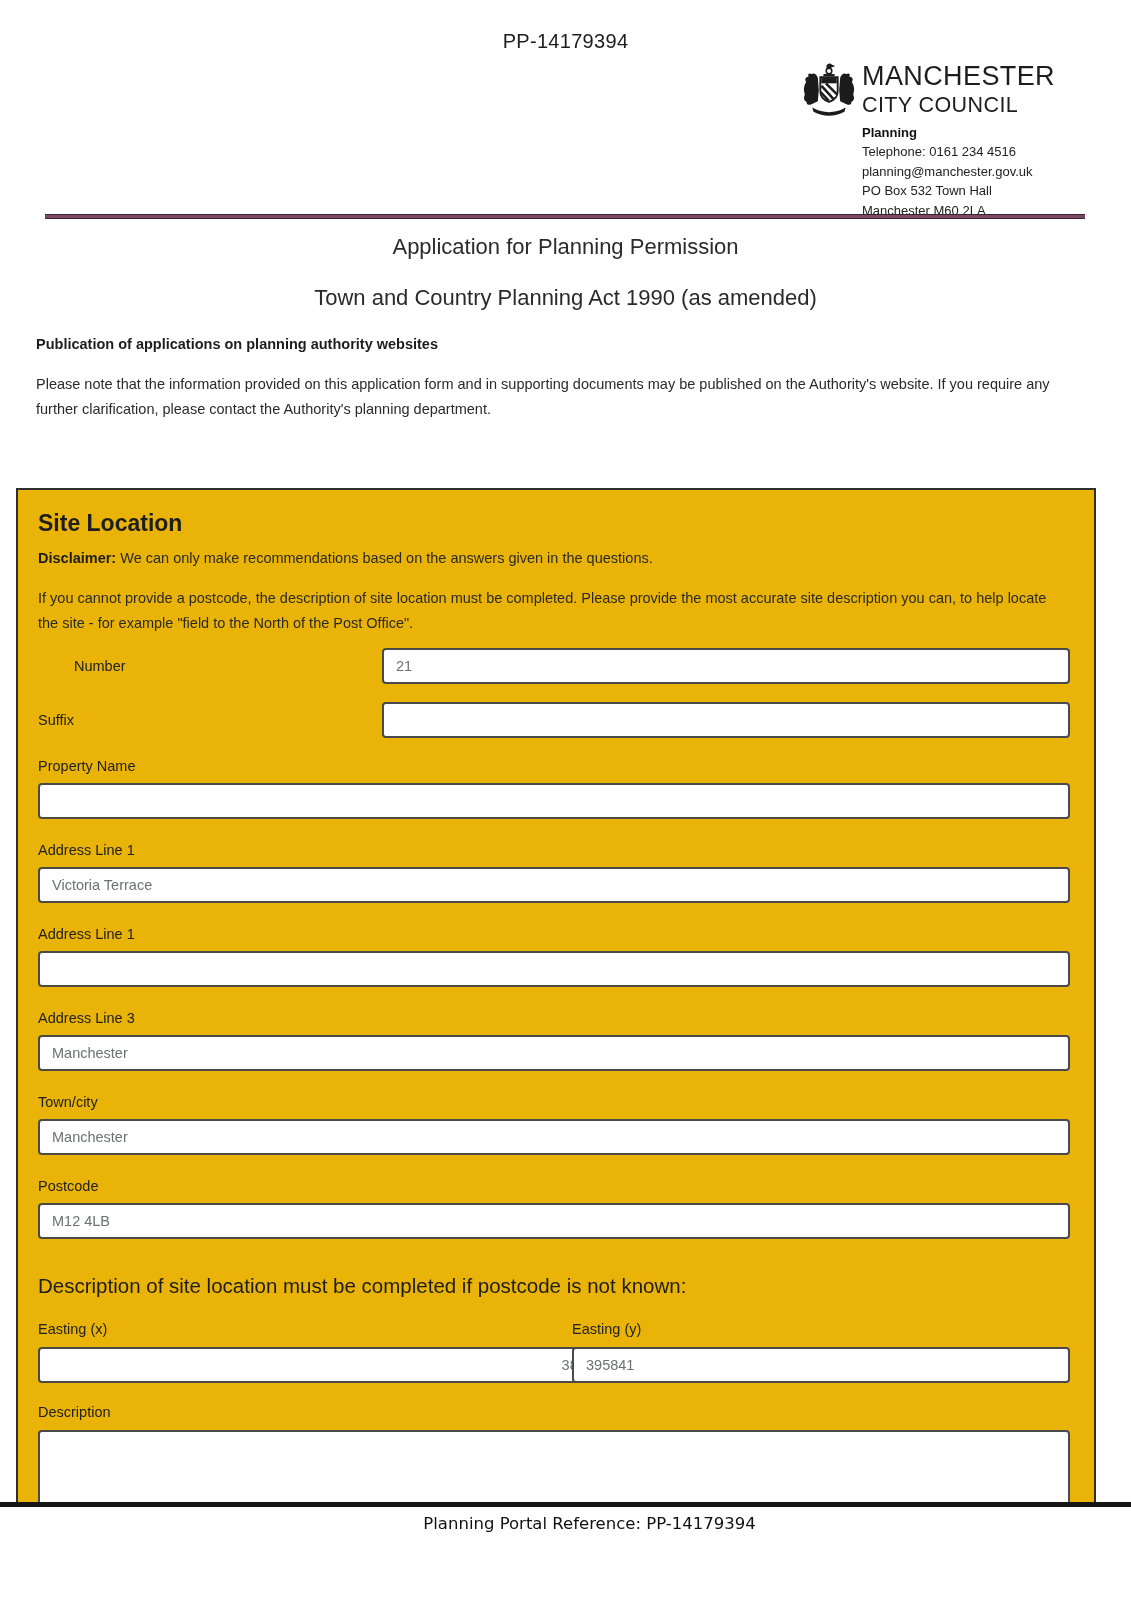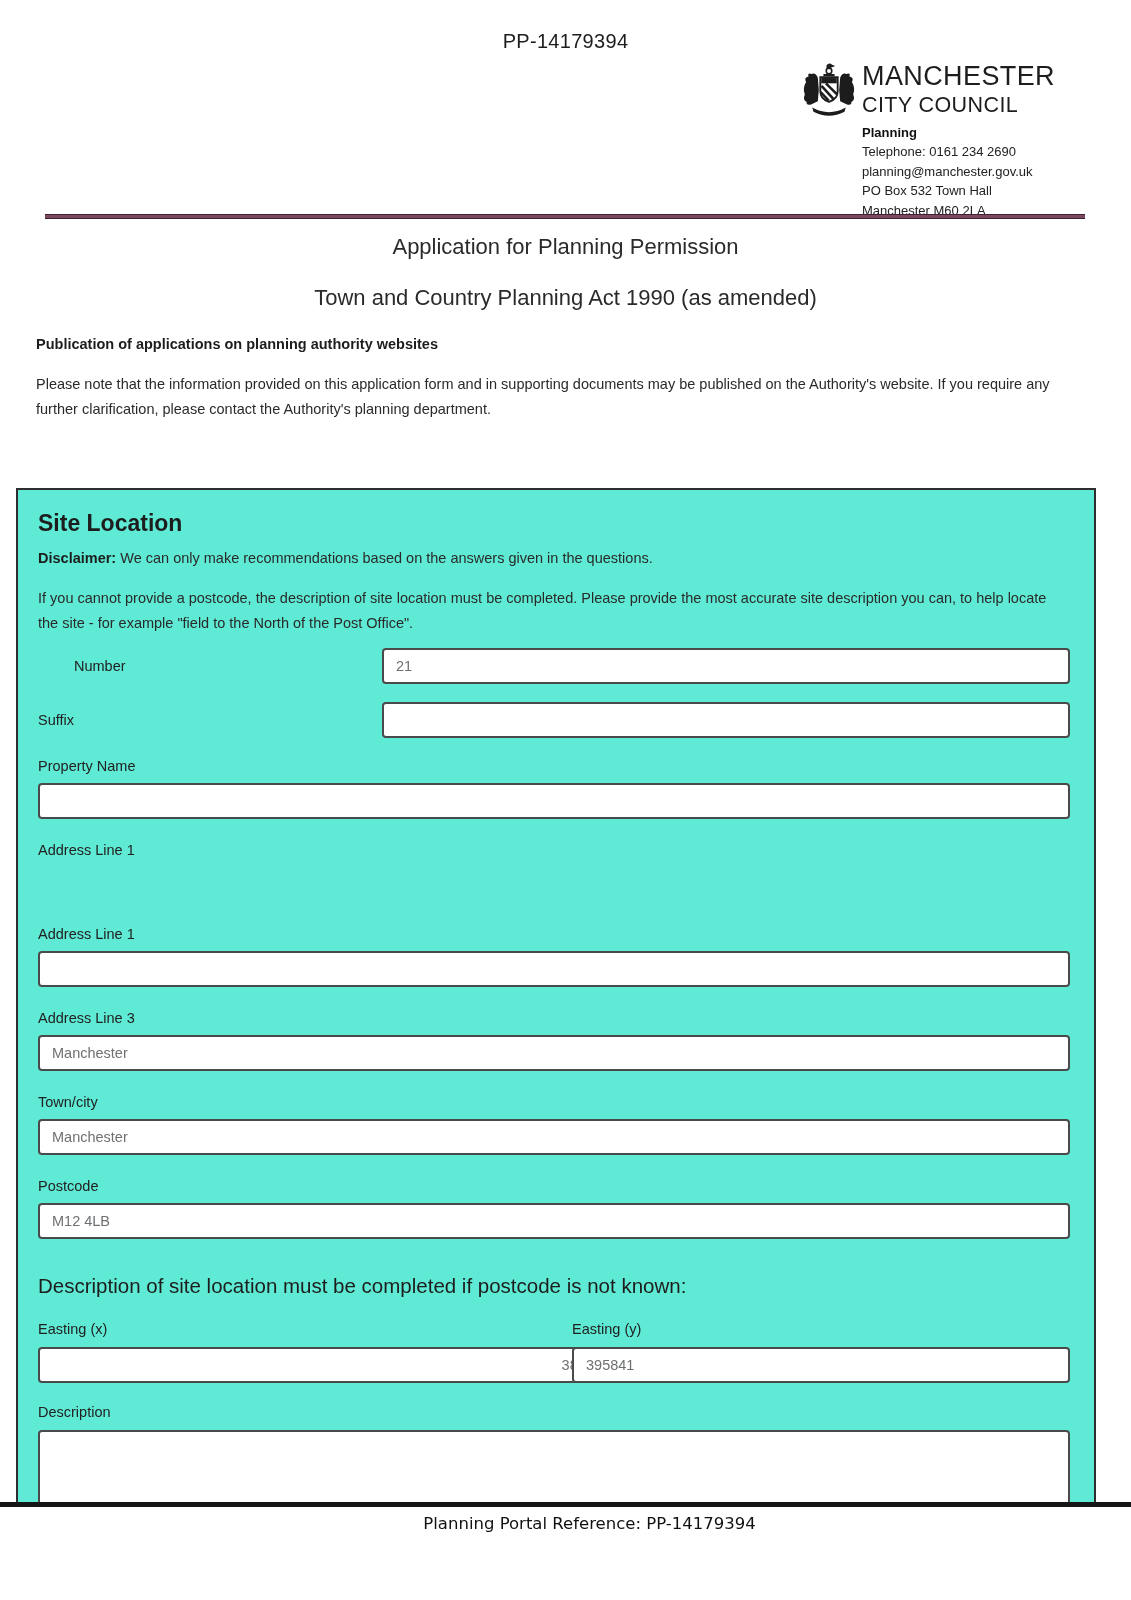--- a/index.html
+++ b/index.html
@@ -24,21 +24,21 @@
         border-top:1px solid #3f2233;border-bottom:1px solid #3f2233;}
 
   .title-main{top:234px;font-size:22px;color:#2a2a2a;font-weight:normal;}
   .title-sub{top:285px;font-size:22px;color:#2a2a2a;font-weight:normal;}
 
   .pub-head{left:36px;top:336px;font-size:14.5px;font-weight:bold;color:#1d1d1d;}
   .pub-body{left:36px;top:372px;width:1026px;font-size:14.5px;line-height:25px;color:#2a2a2a;}
 
   .panel{
     left:16px;top:488px;width:1080px;height:1015px;box-sizing:border-box;
-    border:2px solid #2e2e2e;border-bottom:none;overflow:hidden;background:#5eead4;
+    border:2px solid #2e2e2e;border-bottom:none;overflow:hidden;background:#eab308;
   }
   .panel .abs{position:absolute;}
   .sl-title{left:20px;top:20px;font-size:23px;font-weight:bold;color:#1d1d1d;}
   .sl-disclaimer{left:20px;top:60px;font-size:14.5px;color:#2a2a2a;}
   .sl-disclaimer b{color:#1d1d1d;}
   .sl-intro{left:20px;top:96px;width:1022px;font-size:14.5px;line-height:25px;color:#2a2a2a;}
 
   .lbl{font-size:14.5px;color:#222;}
   .lbl.mid{height:36px;line-height:36px;}
 
@@ -74,21 +74,21 @@
       <path d="M32,27 q-4,-9 -10,-6 q-7,-3 -5,4 q-8,2 -4,9 q-6,10 -2,20 q-4,9 3,12 q-1,6 7,4 l11,-5 q3,-19 0,-38 z"></path>
       <path d="M68,27 q4,-9 10,-6 q7,-3 5,4 q8,2 4,9 q6,10 2,20 q4,9 -3,12 q1,6 -7,4 l-11,-5 q-3,-19 0,-38 z"></path>
       <path d="M23,75 q27,15 54,0 l-2,7 q-25,13 -50,0 z"></path>
     </g>
   </svg>
 </div>
 <div class="abs logo-text">
   <div class="council-name1">MANCHESTER</div>
   <div class="council-name2">CITY COUNCIL</div>
   <div class="council-dept">Planning</div>
-  <div class="council-line">Telephone: 0161 234 2690</div>
+  <div class="council-line">Telephone: 0161 234 4516</div>
   <div class="council-line">planning@manchester.gov.uk</div>
   <div class="council-line">PO Box 532 Town Hall</div>
   <div class="council-line">Manchester M60 2LA</div>
 </div>
 
 <div class="abs rule"></div>
 
 <div class="abs center title-main">Application for Planning Permission</div>
 <div class="abs center title-sub">Town and Country Planning Act 1990 (as amended)</div>
 
@@ -105,20 +105,21 @@
   <div class="abs lbl mid" style="left:20px;top:158px;margin-left:36px;">Number</div>
   <input class="abs box" style="left: 364px; top: 158px; width: 688px;" type="text" value="21">
 
   <div class="abs lbl mid" style="left:20px;top:212px;">Suffix</div>
   <input class="abs box" style="left: 364px; top: 212px; width: 688px;" type="text" value="">
 
   <div class="abs lbl" style="left:20px;top:268px;">Property Name</div>
   <input class="abs box" style="left: 20px; top: 293px; width: 1032px;" type="text" value="">
 
   <div class="abs lbl" style="left:20px;top:352px;">Address Line 1</div>
+  <input class="abs box" style="left: 20px; top: 377px; width: 1032px;" type="text" value="Victoria Terrace">
 
   <div class="abs lbl" style="left:20px;top:436px;">Address Line 1</div>
   <input class="abs box" style="left: 20px; top: 461px; width: 1032px;" type="text" value="">
 
   <div class="abs lbl" style="left:20px;top:520px;">Address Line 3</div>
   <input class="abs box" style="left: 20px; top: 545px; width: 1032px;" type="text" value="Manchester">
 
   <div class="abs lbl" style="left:20px;top:604px;">Town/city</div>
   <input class="abs box" style="left: 20px; top: 629px; width: 1032px;" type="text" value="Manchester">
 

